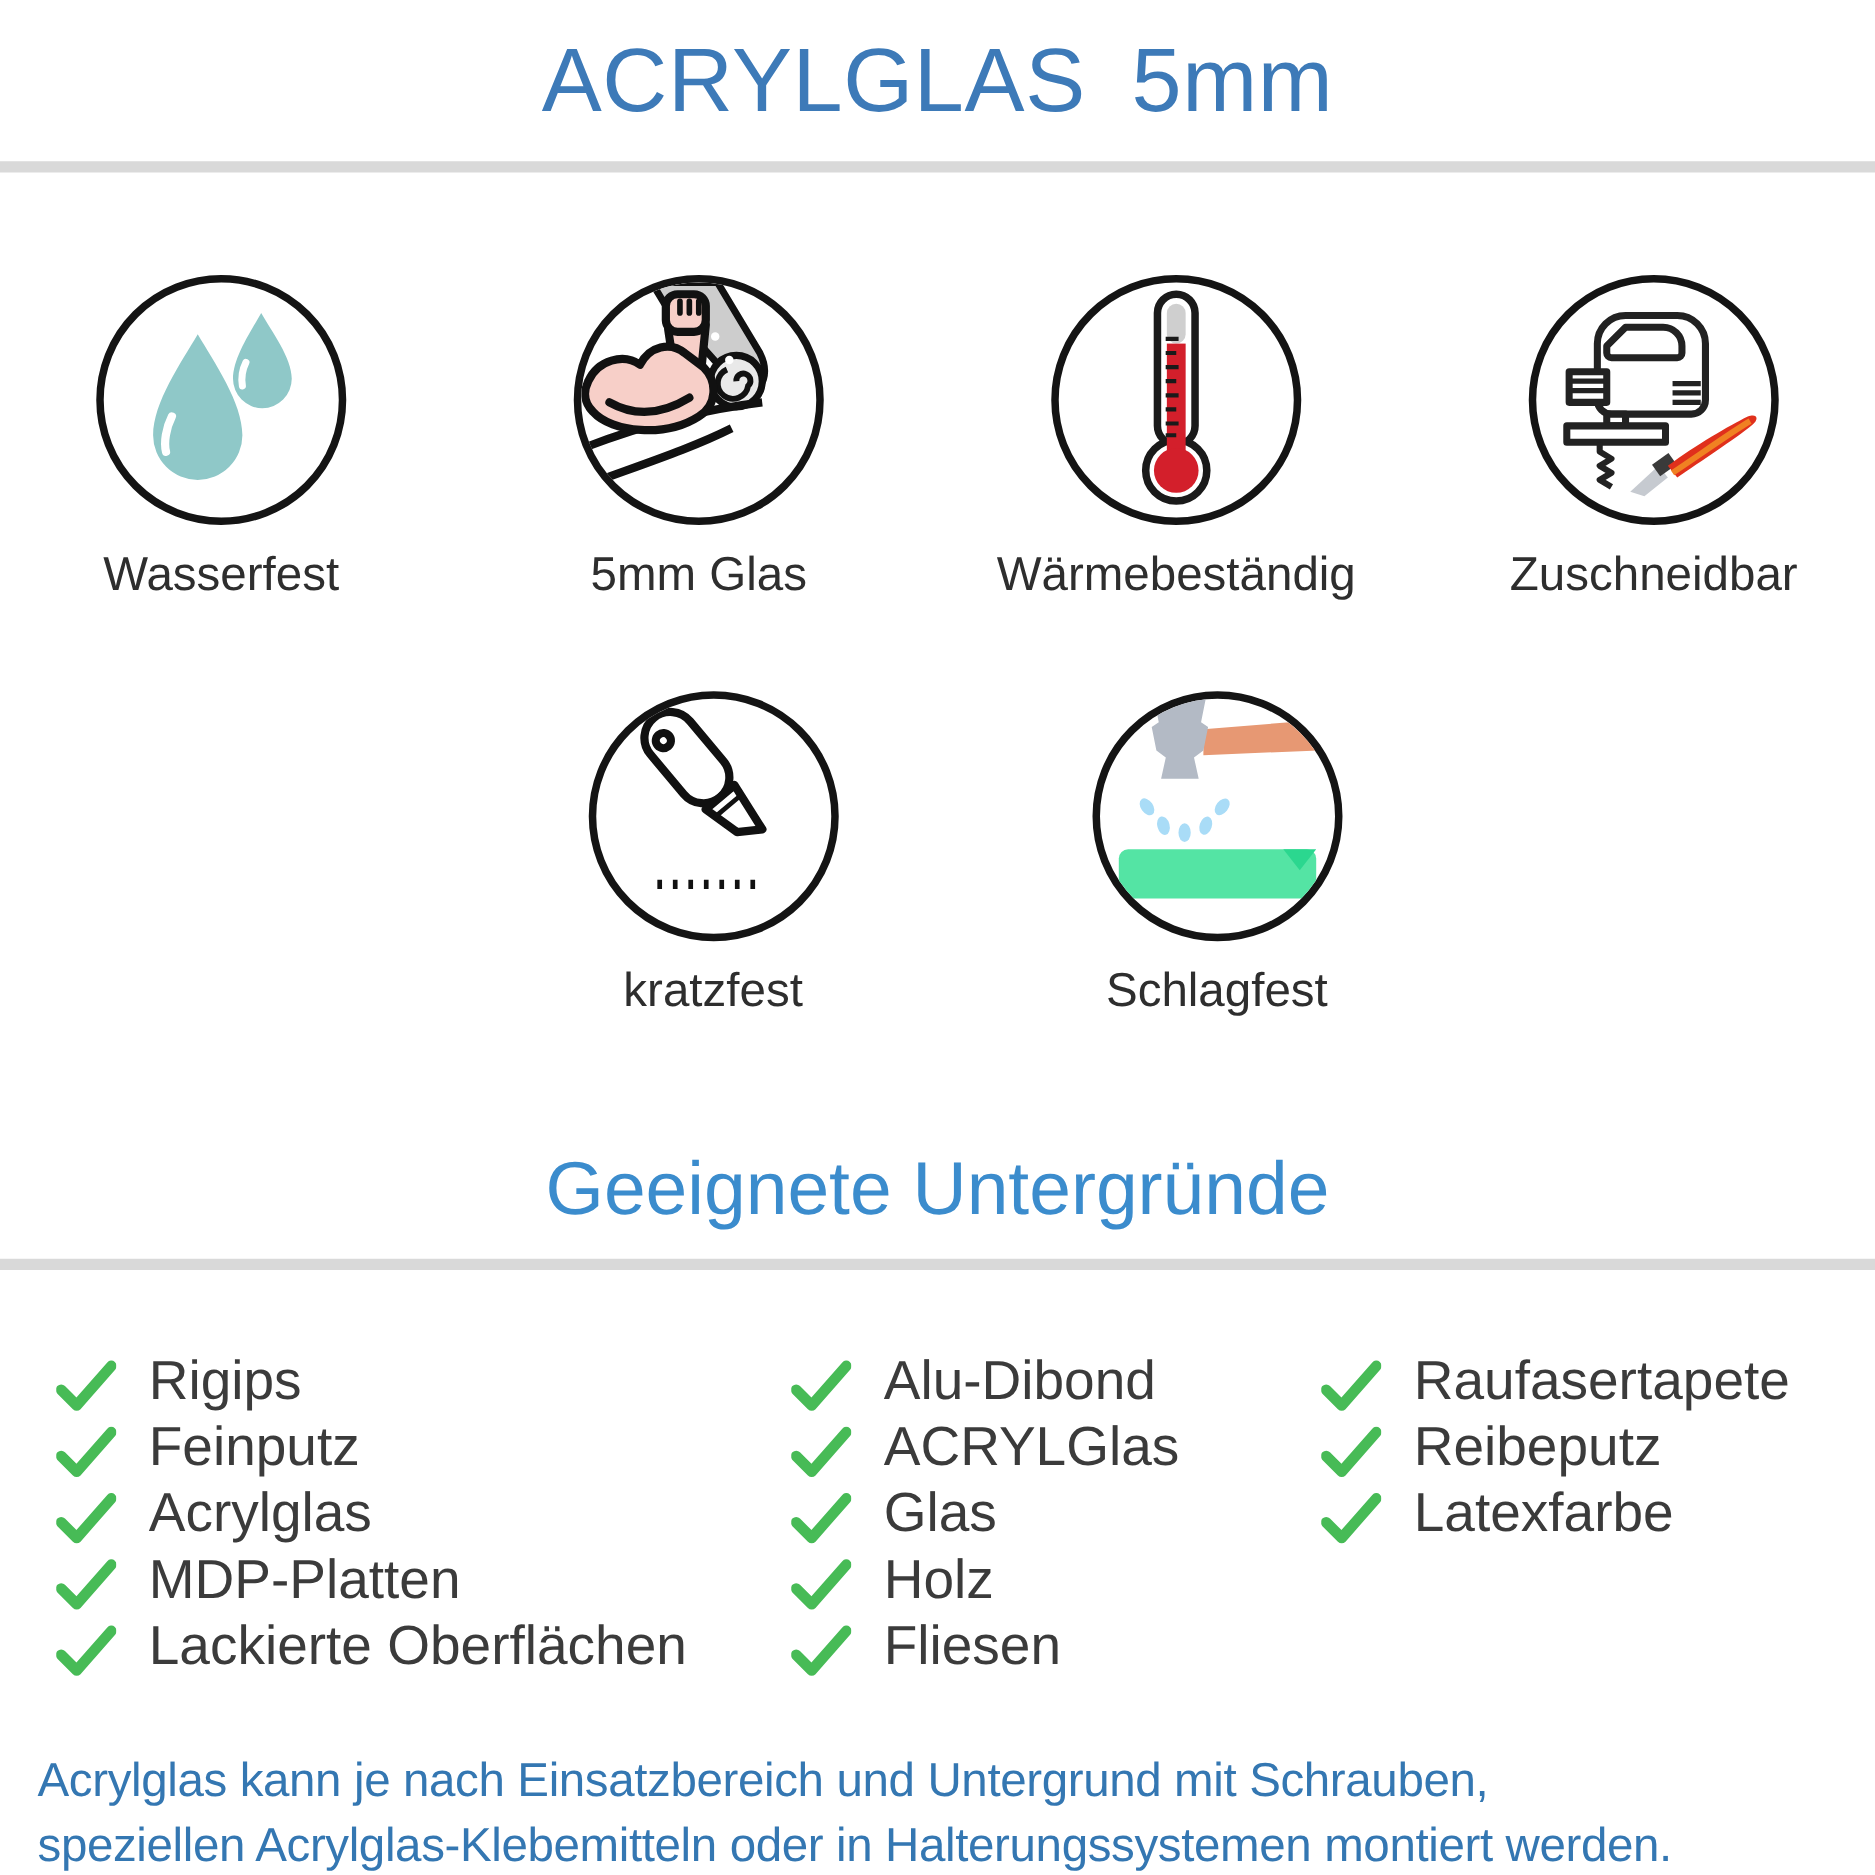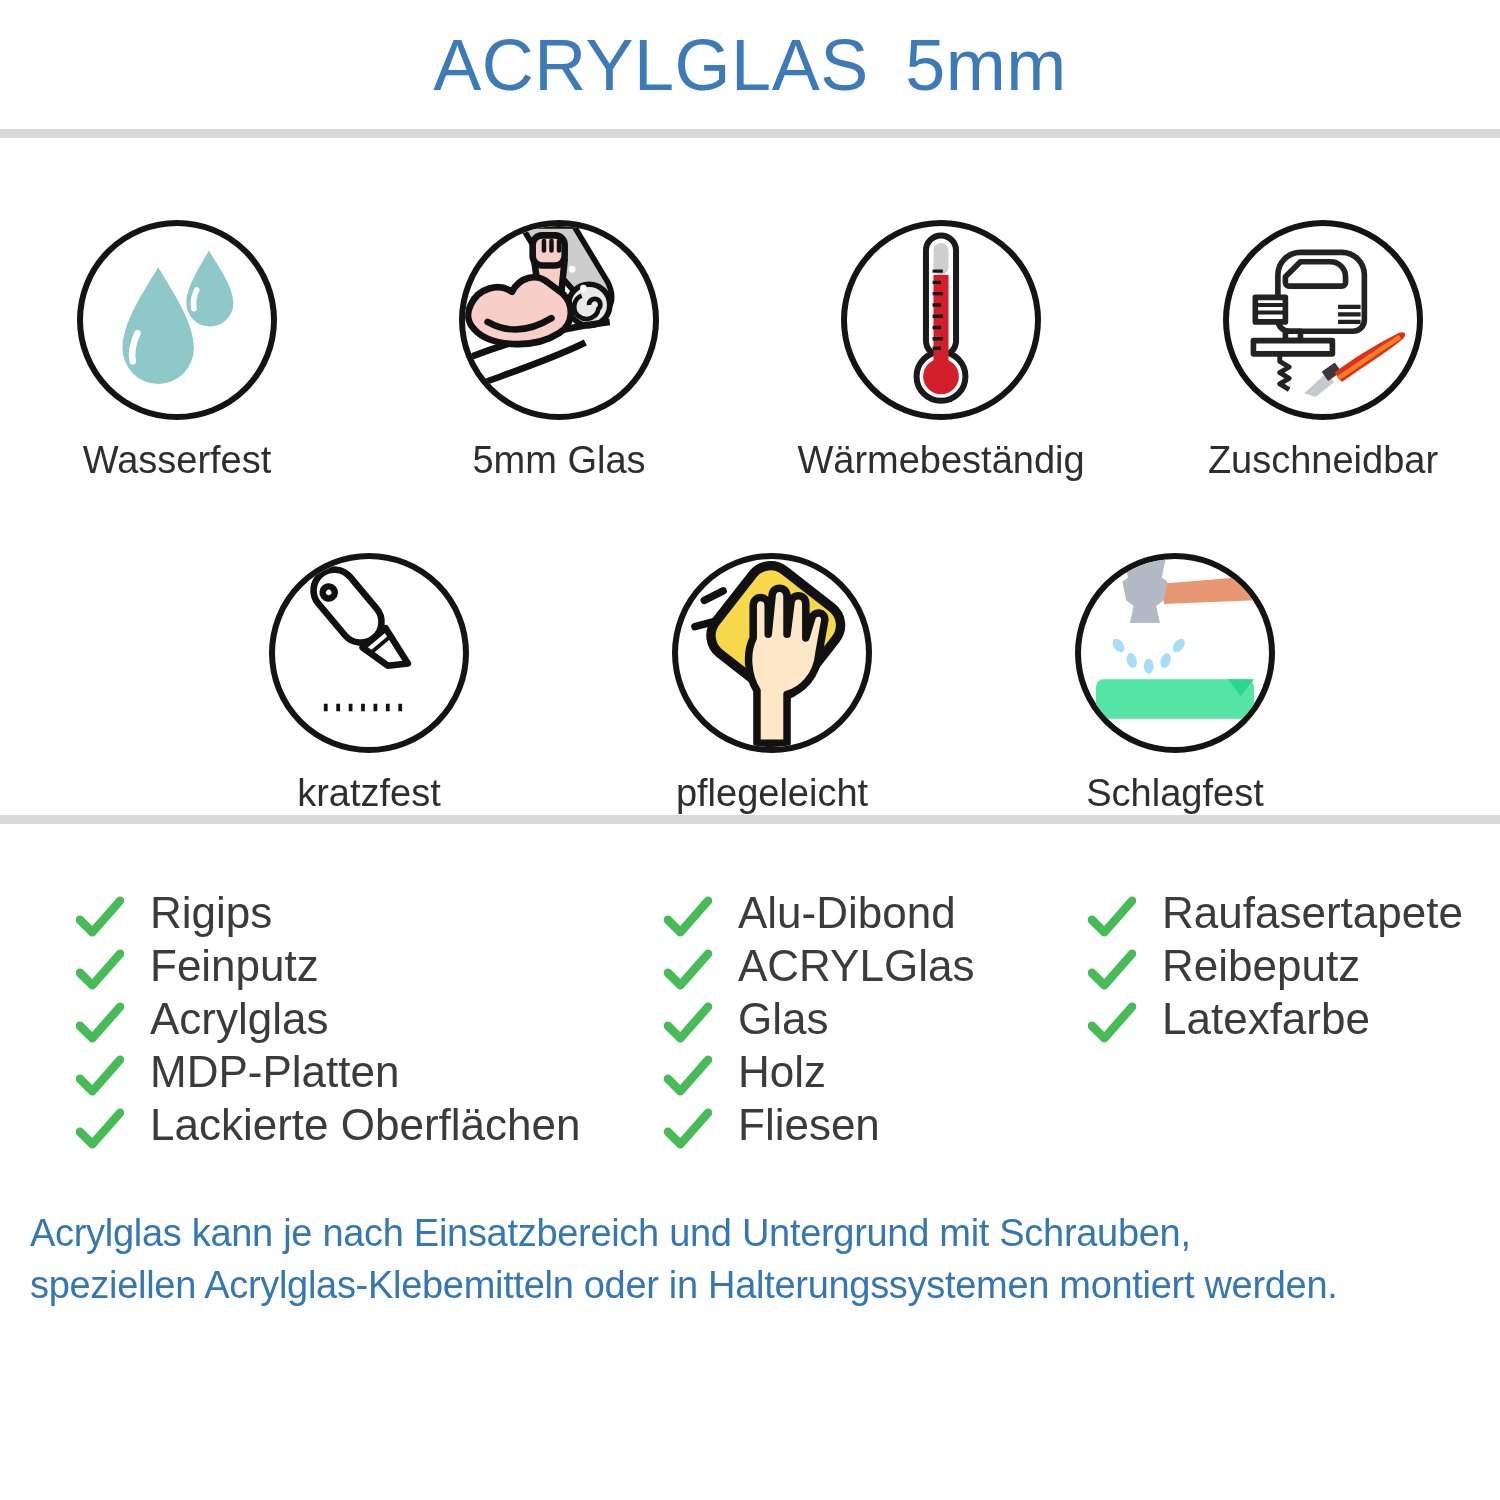--- a/index.html
+++ b/index.html
@@ -18,21 +18,21 @@
   .features-row.row2 { margin-top:71px; transform:translateX(22px); }
   .feature { width:375px; display:flex; flex-direction:column; align-items:center; }
   .circle { width:200px; height:200px; border:6px solid #141414; border-radius:50%;
             background:#fff; overflow:hidden; position:relative; }
   .circle svg { position:absolute; left:0; top:0; width:188px; height:188px; }
   .feature-label { margin-top:18px; font-size:38px; line-height:44px; font-weight:500; color:#2e2e2e; }
 
   .substrates-heading { margin-top:100px; margin-bottom:20px; text-align:center;
             font-size:60px; line-height:72px; font-weight:500; color:#3b8ccd; }
 
-  .substrates { padding:62px 0 0 45px; display:grid; grid-template-columns:588px 424px auto;margin-left:31px; }
+  .substrates { padding:62px 0 0 45px; display:grid; grid-template-columns:588px 424px auto; }
   .sub-col { display:flex; flex-direction:column; }
   .sub-item { height:53px; display:flex; align-items:center; gap:26px; }
   .sub-item svg { width:48px; height:42px; flex:0 0 auto; margin-top:8px; }
   .sub-label { font-size:44px; font-weight:500; color:#3b3b3b; white-space:nowrap; }
 
   .footer { margin:56px 0 0 30px; font-size:38px; line-height:52px; letter-spacing:-0.3px;
             color:#3477b2; }
 </style>
 </head>
 <body>
@@ -137,33 +137,20 @@
             <circle cx="33" cy="14" r="3.2"></circle>
             <path d="M28,48 L44,48 L41,70 L32,64 Z"></path>
             <path d="M29,53 L43,53" stroke-width="2"></path>
           </g>
           <path d="M26,79 H70" stroke="#111" stroke-width="4" stroke-dasharray="2 4.6" fill="none"></path>
         </svg>
       </div>
       <div class="feature-label">kratzfest</div>
     </div>
 
-    <div class="feature">
-      <div class="circle">
-        <svg viewBox="0 0 100 100">
-          <g stroke="#111" stroke-width="4" stroke-linecap="round">
-            <path d="M14,22 L24,17"></path>
-            <path d="M9,36 L20,33"></path>
-          </g>
-          <rect x="24" y="10" width="56" height="56" rx="12" transform="rotate(38 52 38)" fill="#f8d84b" stroke="#111" stroke-width="5"></rect>
-          <path d="M42,70 C37,62 36,50 40,42 L40,25 C40,19 48,19 48,25 L48,40 L50,20 C50,14 58,14 58,20 L58,40 L60,24 C60,18 68,18 68,24 L68,42 L71,32 C72,27 79,28 78,33 L75,50 C74,62 66,70 58,72 L58,98 L42,98 Z" fill="#fde7c6" stroke="#111" stroke-width="4" stroke-linejoin="round"></path>
-        </svg>
-      </div>
-      <div class="feature-label">pflegeleicht</div>
-    </div>
 
     <div class="feature">
       <div class="circle">
         <svg viewBox="0 0 100 100">
           <rect x="8" y="64" width="84" height="21" rx="4" fill="#54e4a4"></rect>
           <polygon points="78,64 92,64 85,73" fill="#2bd78f"></polygon>
           <polygon points="44,13 93,9 93,22 44,24" fill="#e79873"></polygon>
           <path d="M23,0 L45,0 L43,10 L46,12 L44,22 L40,25 L42,34 L26,34 L28,25 L24,22 L22,12 L25,10 Z" fill="#b3bac5"></path>
           <g fill="#a9dcf7">
             <ellipse cx="20" cy="46" rx="2.6" ry="4" transform="rotate(-35 20 46)"></ellipse>
@@ -171,20 +158,21 @@
             <ellipse cx="36" cy="57" rx="2.6" ry="4"></ellipse>
             <ellipse cx="45" cy="54" rx="2.6" ry="4" transform="rotate(18 45 54)"></ellipse>
             <ellipse cx="52" cy="46" rx="2.6" ry="4" transform="rotate(38 52 46)"></ellipse>
           </g>
         </svg>
       </div>
       <div class="feature-label">Schlagfest</div>
     </div>
   </section>
 
+  <h2 class="substrates-heading">Geeignete Untergründe</h2>
   <div class="divider"></div>
 
   <section class="substrates">
 
     <div class="sub-col">
       <div class="sub-item">
         <svg viewBox="0 0 50 44">
             <path d="M4 25 L17 38 L46 5" fill="none" stroke="#47bb56" stroke-width="9" stroke-linecap="round" stroke-linejoin="round"></path>
           </svg>
         <span class="sub-label">Rigips</span>

